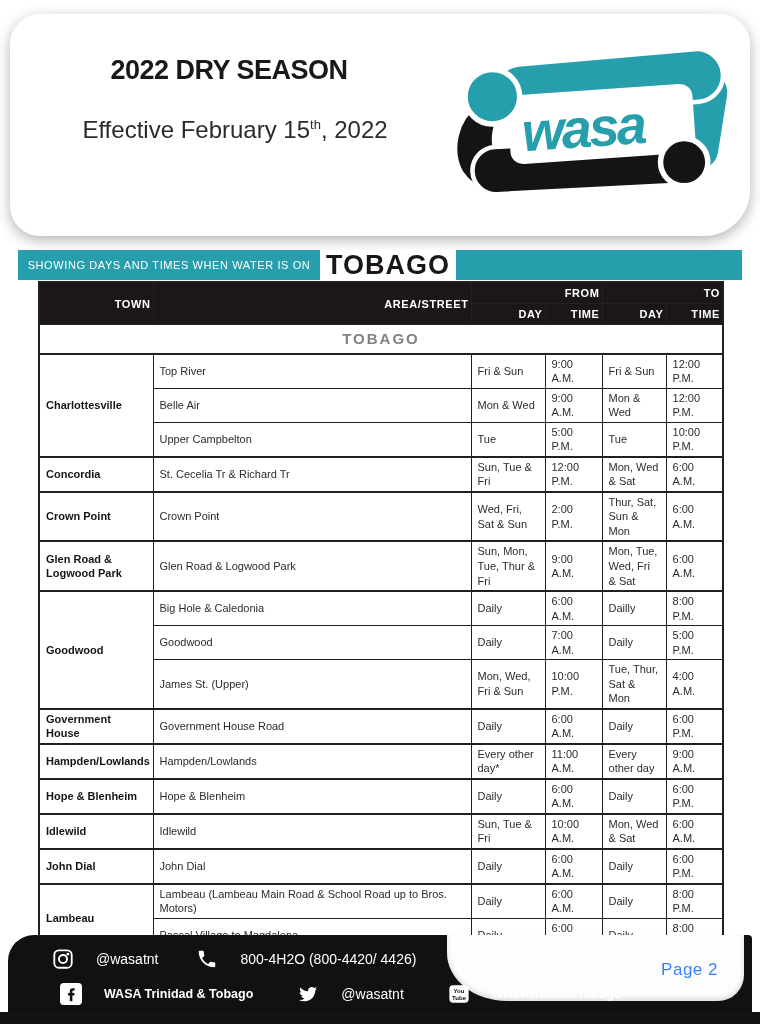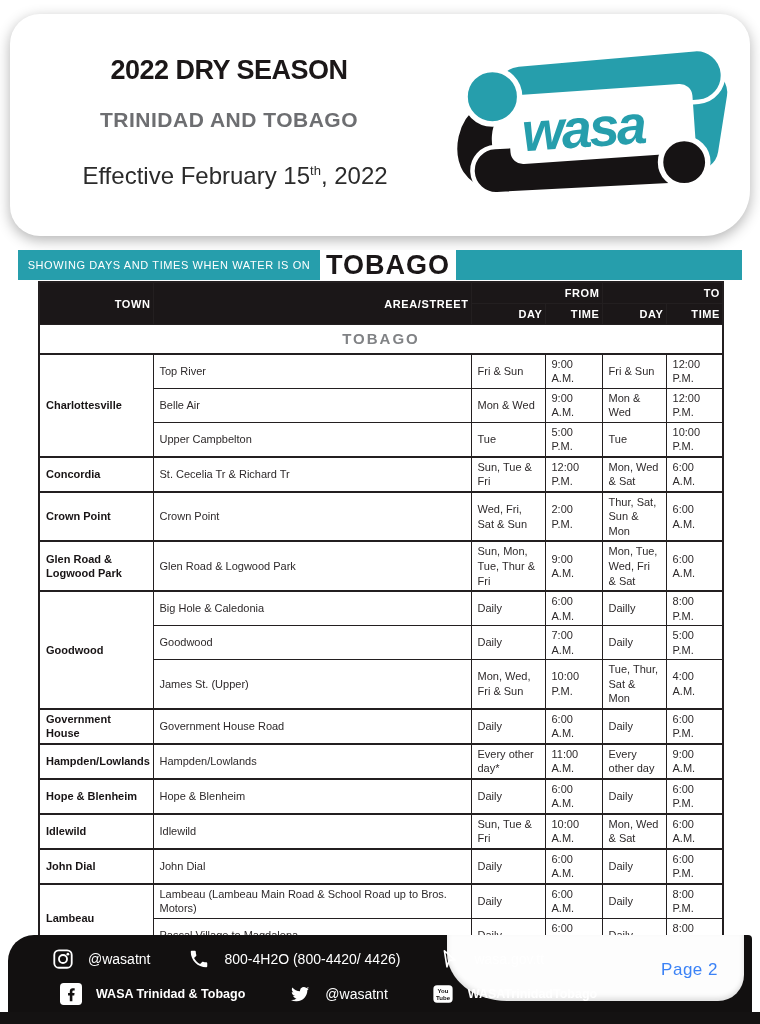--- a/index.html
+++ b/index.html
@@ -53,33 +53,32 @@
   .footer-tongue{
     position:absolute;left:447px;top:935px;width:297px;height:66px;background:#fdfdfd;
     border-radius:0 0 26px 26px;border-bottom-left-radius:60px 48px;
     box-shadow:inset 0 -3px 5px rgba(0,0,0,.12);
   }
   .page-label{position:absolute;right:42px;top:960px;font-size:17px;color:#3b82f6;letter-spacing:.5px;}
   .footer-bottom-strip{position:absolute;left:0;top:1012px;width:760px;height:12px;background:#141212;}
   .footer-row{position:absolute;display:flex;align-items:center;color:#fff;}
   .footer-row1{left:52px;top:948px;gap:38px;}
   .footer-row2{left:60px;top:983px;gap:44px;}
-  .f-item{display:flex;align-items:center;gap:14px;white-space:nowrap;}
+  .f-item{display:flex;align-items:center;gap:22px;white-space:nowrap;}
   .f-label{font-size:14px;}
   .f-item.bold-label .f-label{font-size:12.5px;font-weight:700;}
   .f-icon{display:inline-flex;width:22px;height:22px;align-items:center;justify-content:center;}
   .f-icon svg{width:22px;height:22px;}
 </style>
 </head>
 <body>
 
 <div class="header-card">
   <div class="header-text">
     <div class="title-line">2022 DRY SEASON</div>
-    <div class="subtitle">TRINIDAD AND TOBAGO</div>
     <div class="effective"><span>Effective February 15</span><sup>th</sup><span>, 2022</span></div>
   </div>
 
   <div class="logo-wrap">
     <svg viewBox="0 0 330 185" width="300" height="178">
 
       <path d="M44 78 C22 92 14 128 28 152 C42 172 66 179 92 172 L126 163 C84 161 62 140 64 111 C65 97 72 86 84 79 Z" fill="#161314" stroke="#fff" stroke-width="5"></path>
 
       <rect x="40" y="118" width="252" height="52" rx="26" fill="#161314" stroke="#fff" stroke-width="5" transform="rotate(-3 166 144)"></rect>
 

